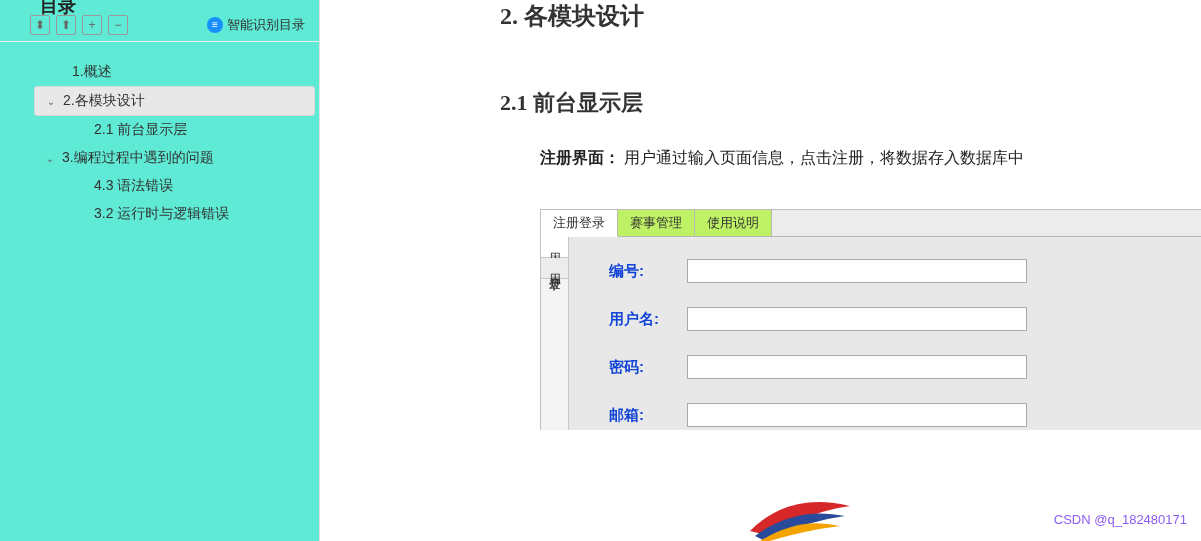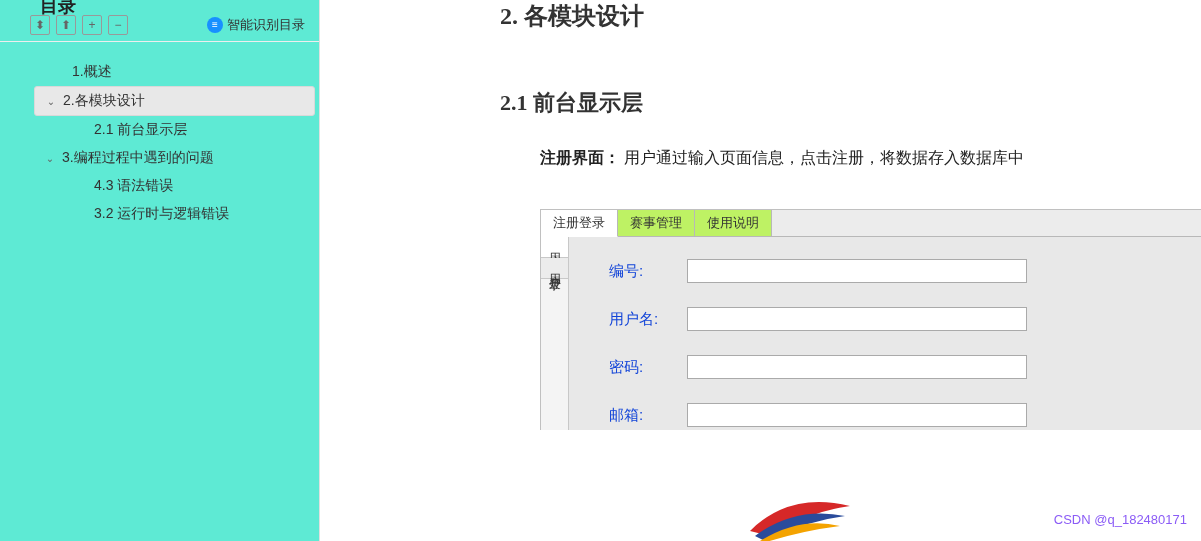--- a/index.html
+++ b/index.html
@@ -193,21 +193,21 @@
     }
     .fieldrow {
       display: flex;
       align-items: center;
       height: 48px;
       gap: 18px;
     }
     .flabel {
       width: 80px;
       text-align: left;
-      font-weight: 400;
+      font-weight: 700;
       font-size: 15px;
       color: #1244d8;
       padding-left: 20px;
     }
     .finput {
       width: 340px;
       height: 24px;
       border: 1px solid #aaa;
       background: #fff;
     }

